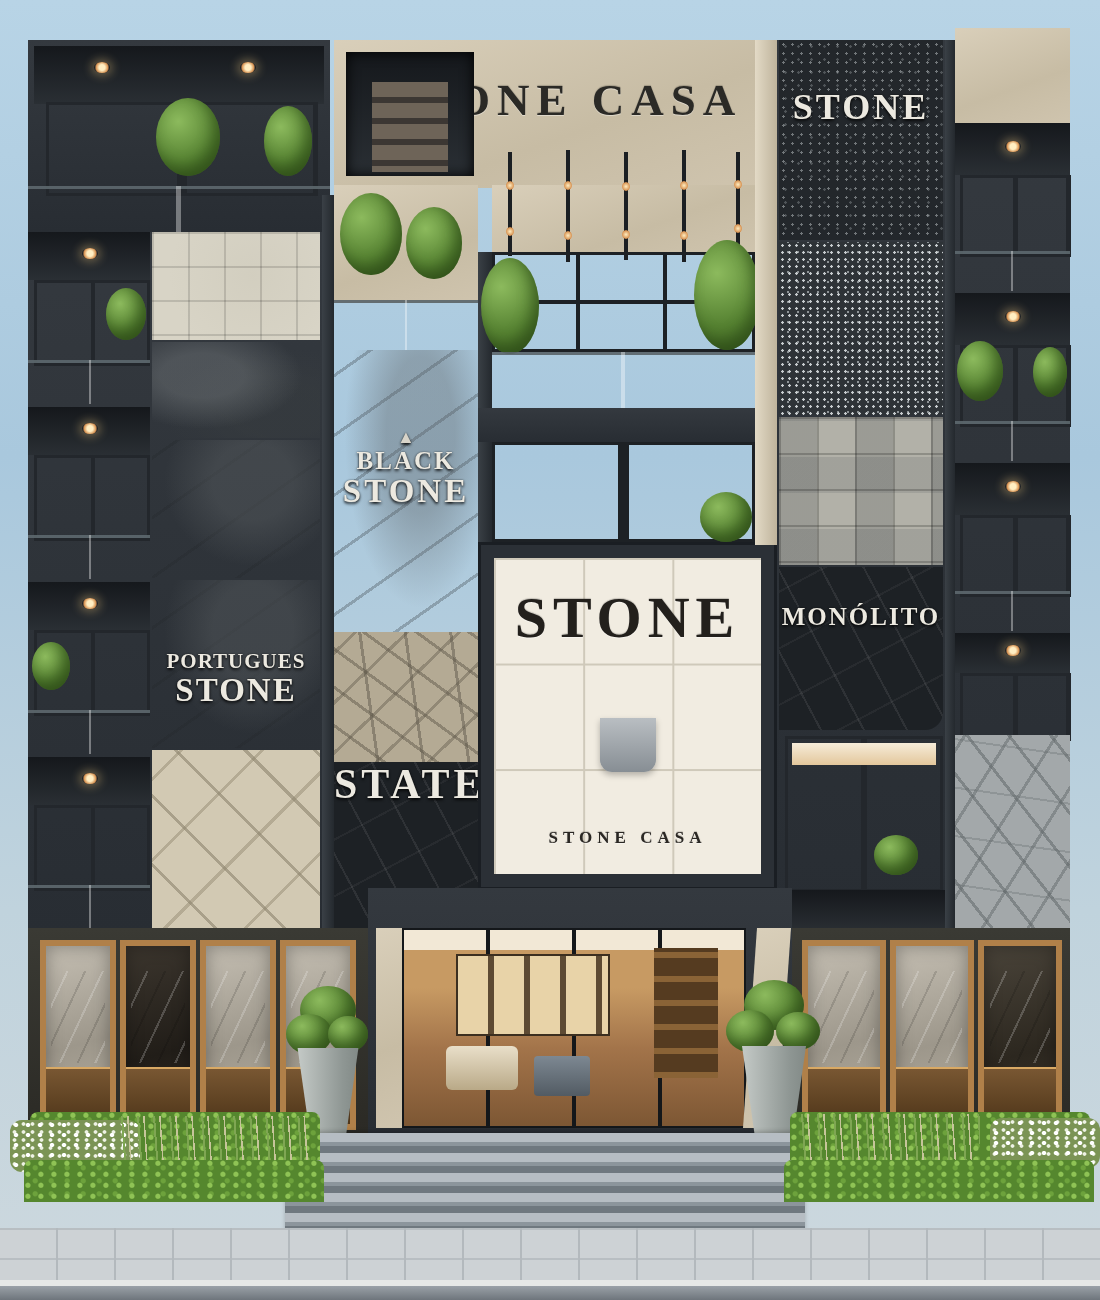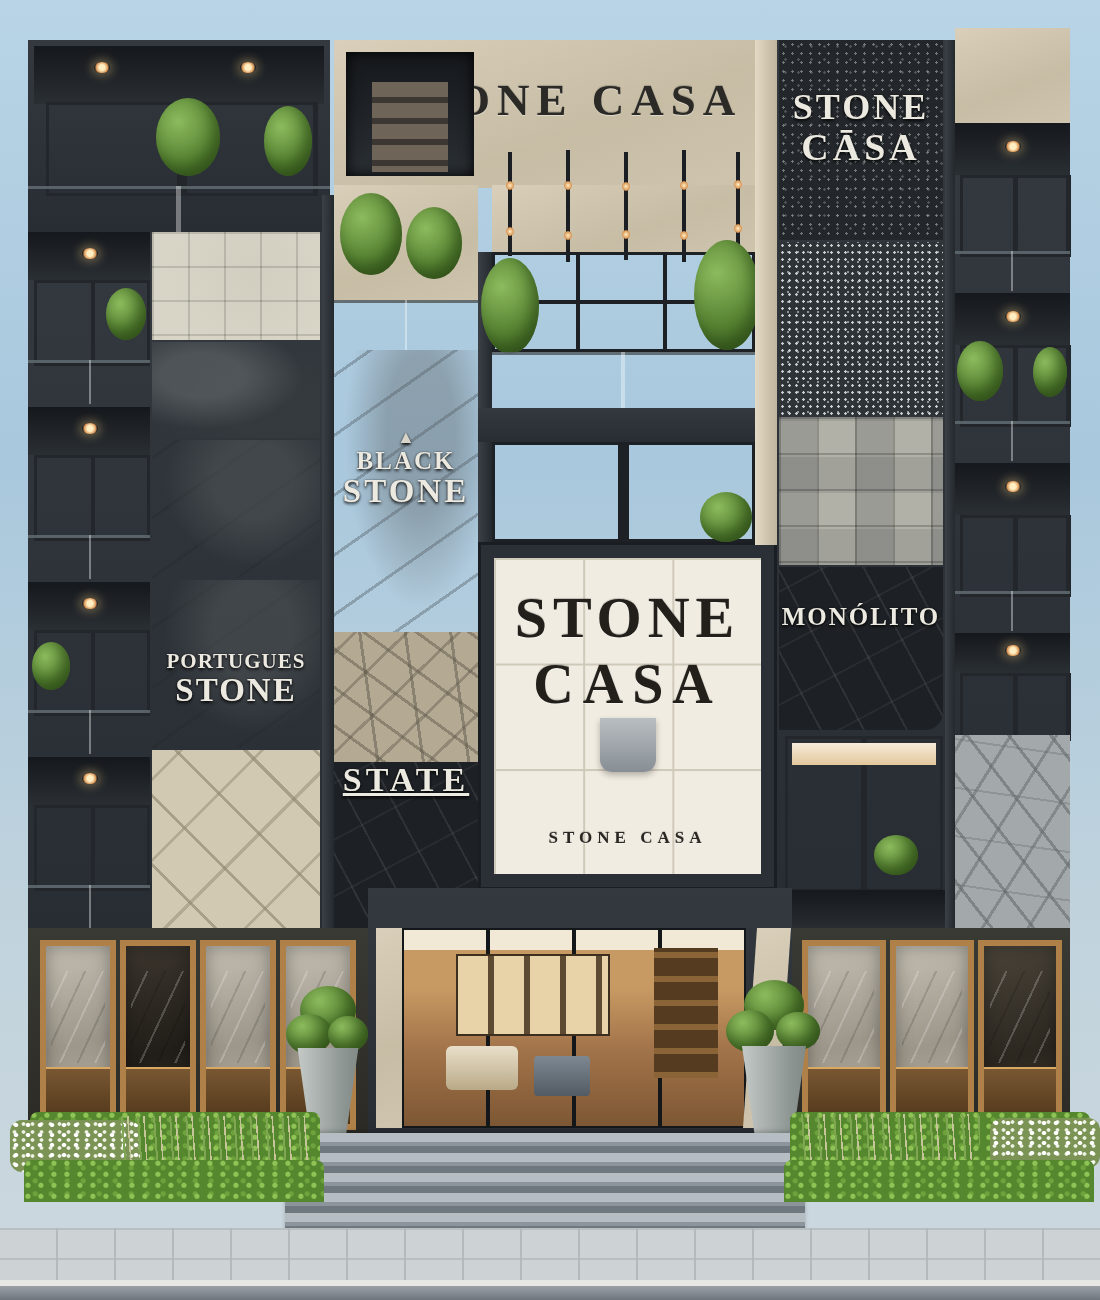--- a/index.html
+++ b/index.html
@@ -177,49 +177,47 @@
   <div class="abs rod" style="left:736px;top:152px;height:100px;"></div>
 
   <div class="abs railing" style="left:334px;top:300px;width:144px;height:50px;"></div>
   <div class="abs rough-darker sign" style="left:334px;top:350px;width:144px;height:282px;">
     <div style="margin-top:78px;font-size:18px;color:#d8d4c9;">▲</div>
     <div style="font-size:25px;letter-spacing:2px;">BLACK</div>
     <div style="font-size:33px;letter-spacing:3px;">STONE</div>
   </div>
   <div class="abs mosaic" style="left:334px;top:632px;width:144px;height:130px;"></div>
   <div class="abs black-marble sign" style="left:334px;top:762px;width:144px;height:170px;">
-    <div style="font-size:34px;letter-spacing:4px;text-decoration:underline;">STATE</div>
+    <div style="font-size:42px;letter-spacing:4px;">STATE</div>
   </div>
 
   <div class="abs pillar" style="left:478px;top:252px;width:14px;height:680px;"></div>
 
   <div class="abs" style="left:492px;top:252px;width:263px;height:100px;background:linear-gradient(160deg,#9b9283,#6f675a 60%,#857d6e);box-shadow:inset 0 0 0 3px #1d2125;background-image:linear-gradient(90deg,transparent 0 32%,#1d2125 32% 33.5%,transparent 33.5% 65%,#1d2125 65% 66.5%,transparent 66.5%),linear-gradient(transparent 0 48%,#1d2125 48% 52%,transparent 52%);"></div>
   <div class="abs shrub" style="left:481px;top:258px;width:58px;height:96px;"></div>
   <div class="abs shrub" style="left:694px;top:240px;width:66px;height:110px;"></div>
   <div class="abs railing" style="left:492px;top:352px;width:263px;height:56px;"></div>
   <div class="abs charcoal" style="left:478px;top:408px;width:299px;height:34px;"></div>
   <div class="abs curtain" style="left:492px;top:442px;width:263px;height:100px;box-shadow:inset 0 0 0 3px #1d2125;background-image:linear-gradient(90deg,transparent 0 48%,#1d2125 48% 52%,transparent 52%);"></div>
   <div class="abs shrub" style="left:700px;top:492px;width:52px;height:50px;"></div>
 
   <div class="abs" style="left:478px;top:542px;width:299px;height:348px;background:#2b3036;box-shadow:inset 0 0 0 3px #1a1e23;">
     <div class="abs" style="left:16px;top:16px;right:16px;bottom:16px;background:#f1ece1;background-image:linear-gradient(90deg,#cfc9ba 0 2px,transparent 2px),linear-gradient(#cfc9ba 0 2px,transparent 2px);background-size:33.4% 100%,100% 33.4%;">
       <div class="abs engraved" style="left:0;right:0;top:26px;text-align:center;font-size:58px;letter-spacing:6px;color:#23201c;">STONE</div>
-      <div class="abs engraved" style="left:0;right:0;top:94px;text-align:center;font-size:56px;letter-spacing:9px;color:#23201c;">CASA</div>
       <div class="abs" style="left:50%;top:160px;transform:translateX(-50%);width:56px;height:54px;border-radius:0 0 12px 12px;background:linear-gradient(180deg,#b9bec2,#878e94);box-shadow:0 3px 6px #00000044;"></div>
       <div class="abs engraved" style="left:0;right:0;bottom:26px;text-align:center;font-size:17px;letter-spacing:5px;color:#2a2723;">STONE CASA</div>
     </div>
   </div>
   <div class="abs charcoal" style="left:478px;top:888px;width:299px;height:44px;"></div>
 
   <div class="abs beige-pillar" style="left:755px;top:40px;width:22px;height:505px;"></div>
 
   <div class="abs charcoal" style="left:777px;top:40px;width:168px;height:892px;">
     <div class="abs granite-sign sign" style="left:2px;top:0;width:164px;height:200px;">
       <div style="margin-top:48px;font-size:36px;letter-spacing:3px;">STONE</div>
-      <div style="font-size:38px;letter-spacing:4px;">CĀSA</div>
     </div>
     <div class="abs granite-speckle" style="left:2px;top:202px;width:164px;height:173px;"></div>
     <div class="abs cobble-mixed" style="left:2px;top:377px;width:164px;height:148px;"></div>
     <div class="abs black-marble sign" style="left:2px;top:527px;width:164px;height:163px;border-radius:0 0 18px 0;">
       <div style="margin-top:36px;font-size:25px;letter-spacing:2px;">MONÓLITO</div>
     </div>
     <div class="abs warmwin" style="left:8px;top:696px;width:152px;height:150px;background-image:linear-gradient(90deg,transparent 0 48%,#23272c 48% 52%,transparent 52%);">
       <div class="abs" style="left:4px;top:4px;right:4px;height:22px;background:linear-gradient(180deg,#f6ecd9,#e3c79c);"></div>
       <div class="abs shrub" style="left:86px;top:96px;width:44px;height:40px;"></div>
     </div>

